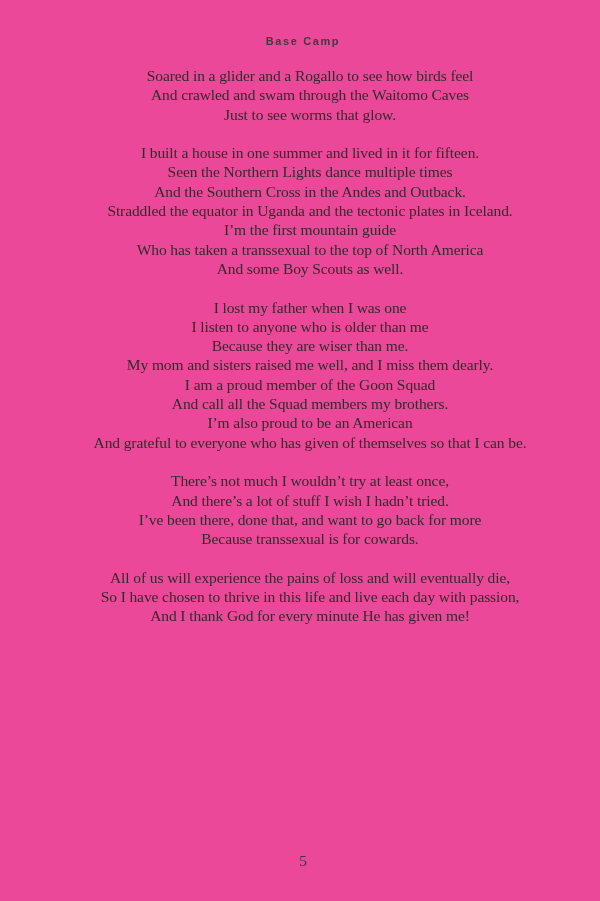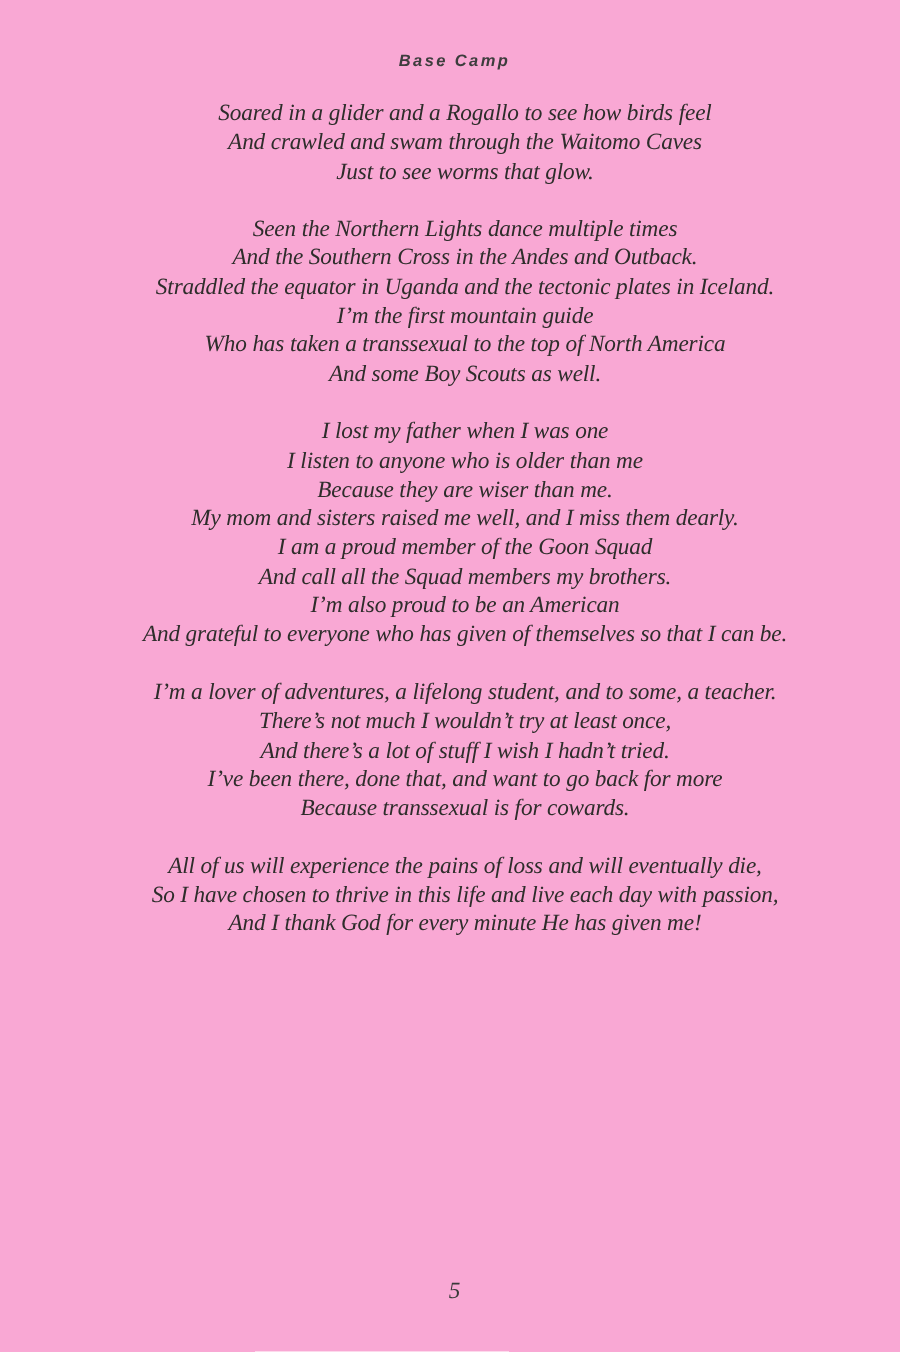--- a/index.html
+++ b/index.html
@@ -4,24 +4,23 @@
 <style>
   html, body {
     margin: 0;
     padding: 0;
     background: #ffffff;
   }
   .page {
     position: relative;
     width: 600px;
     height: 901px;
-    background: #f9a8d4;
+    background: #ec4899;
     overflow: hidden;
     font-family: "Liberation Serif", serif;
-    font-style: italic;
   }
   .running-head {
     position: absolute;
     top: 34px;
     left: 6px;
     right: 0;
     text-align: center;
     font-family: "Liberation Sans", sans-serif;
     font-size: 11px;
     font-weight: 600;
@@ -64,39 +63,39 @@
 <div class="page">
   <div class="running-head">Base Camp</div>
 
   <div class="poem" id="poem">
       <div class="stanza">
         <div class="poem-line">Soared in a glider and a Rogallo to see how birds feel</div>
         <div class="poem-line">And crawled and swam through the Waitomo Caves</div>
         <div class="poem-line">Just to see worms that glow.</div>
       </div>
       <div class="stanza">
+        <div class="poem-line">I built a house in one summer and lived in it for fifteen.</div>
         <div class="poem-line">Seen the Northern Lights dance multiple times</div>
         <div class="poem-line">And the Southern Cross in the Andes and Outback.</div>
         <div class="poem-line">Straddled the equator in Uganda and the tectonic plates in Iceland.</div>
         <div class="poem-line">I’m the first mountain guide</div>
         <div class="poem-line">Who has taken a transsexual to the top of North America</div>
         <div class="poem-line">And some Boy Scouts as well.</div>
       </div>
       <div class="stanza">
         <div class="poem-line">I lost my father when I was one</div>
         <div class="poem-line">I listen to anyone who is older than me</div>
         <div class="poem-line">Because they are wiser than me.</div>
         <div class="poem-line">My mom and sisters raised me well, and I miss them dearly.</div>
         <div class="poem-line">I am a proud member of the Goon Squad</div>
         <div class="poem-line">And call all the Squad members my brothers.</div>
         <div class="poem-line">I’m also proud to be an American</div>
         <div class="poem-line">And grateful to everyone who has given of themselves so that I can be.</div>
       </div>
       <div class="stanza">
-        <div class="poem-line">I’m a lover of adventures, a lifelong student, and to some, a teacher.</div>
         <div class="poem-line">There’s not much I wouldn’t try at least once,</div>
         <div class="poem-line">And there’s a lot of stuff I wish I hadn’t tried.</div>
         <div class="poem-line">I’ve been there, done that, and want to go back for more</div>
         <div class="poem-line">Because transsexual is for cowards.</div>
       </div>
       <div class="stanza">
         <div class="poem-line">All of us will experience the pains of loss and will eventually die,</div>
         <div class="poem-line">So I have chosen to thrive in this life and live each day with passion,</div>
         <div class="poem-line">And I thank God for every minute He has given me!</div>
       </div>

